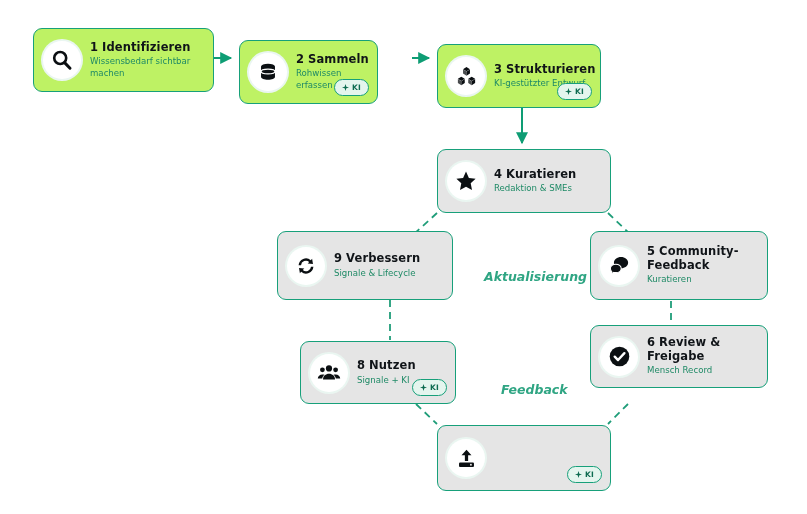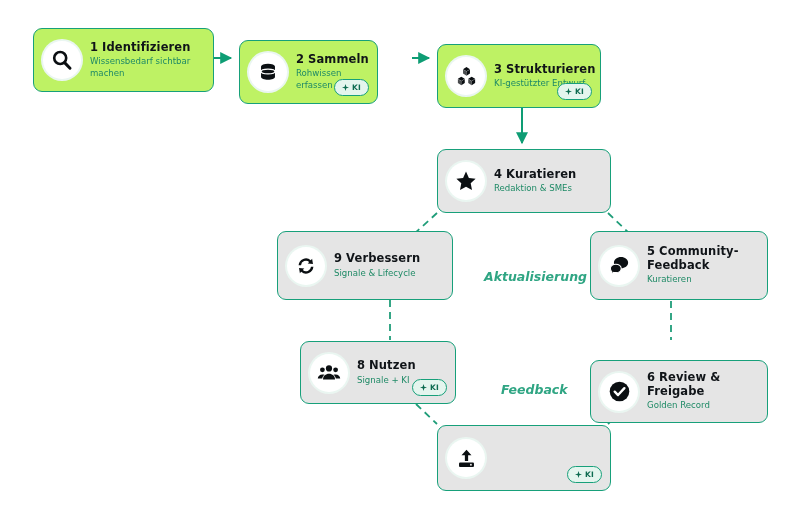--- a/index.html
+++ b/index.html
@@ -186,30 +186,30 @@
           <path d="M8.2 10.6c3.1 0 5.6 2 5.6 4.4 0 2.5-2.5 4.4-5.6 4.4-0.7 0-1.4-0.1-2-0.2l-3.1 1.5 0.8-2.2c-0.9-0.8-1.4-1.8-1.4-3.5 0-2.4 2.5-4.4 5.7-4.4z" fill="#0b0f12" stroke="#ffffff" stroke-width="1.1"></path>
         </svg>
     </div>
     <div class="card-text">
       <div class="card-title"><span class="num">5</span><span>Community-
 Feedback</span></div>
       <div class="card-sub">Kuratieren</div>
     </div>
   </div>
 
-  <div class="card" style="left:590px;top:360px;width:178px;height:63px;">
+  <div class="card" style="left:590px;top:325px;width:178px;height:63px;">
     <div class="badge-icon">
       <svg width="25" height="25" viewBox="0 0 24 24">
           <circle cx="12" cy="12" r="9.4" fill="#0b0f12"></circle>
           <path d="M7.4 12.2 L10.6 15.4 L16.7 8.8" fill="none" stroke="#ffffff" stroke-width="2.3" stroke-linecap="round" stroke-linejoin="round"></path>
         </svg>
     </div>
     <div class="card-text">
       <div class="card-title"><span class="num">6</span><span>Review &amp; Freigabe</span></div>
-      <div class="card-sub">Golden Record</div>
+      <div class="card-sub">Mensch Record</div>
     </div>
   </div>
 
   <div class="card" style="left:437px;top:425px;width:174px;height:66px;">
     <div class="badge-icon">
       <svg width="23" height="23" viewBox="0 0 24 24">
           <path d="M12 2.8 L17.2 8.6 L13.7 8.6 L13.7 14.6 L10.3 14.6 L10.3 8.6 L6.8 8.6 Z" fill="#0b0f12"></path>
           <rect x="4.2" y="16.2" width="15.6" height="4.6" rx="1.1" fill="#0b0f12"></rect>
           <rect x="15.8" y="17.6" width="1.6" height="1.8" fill="#ffffff"></rect>
         </svg>

